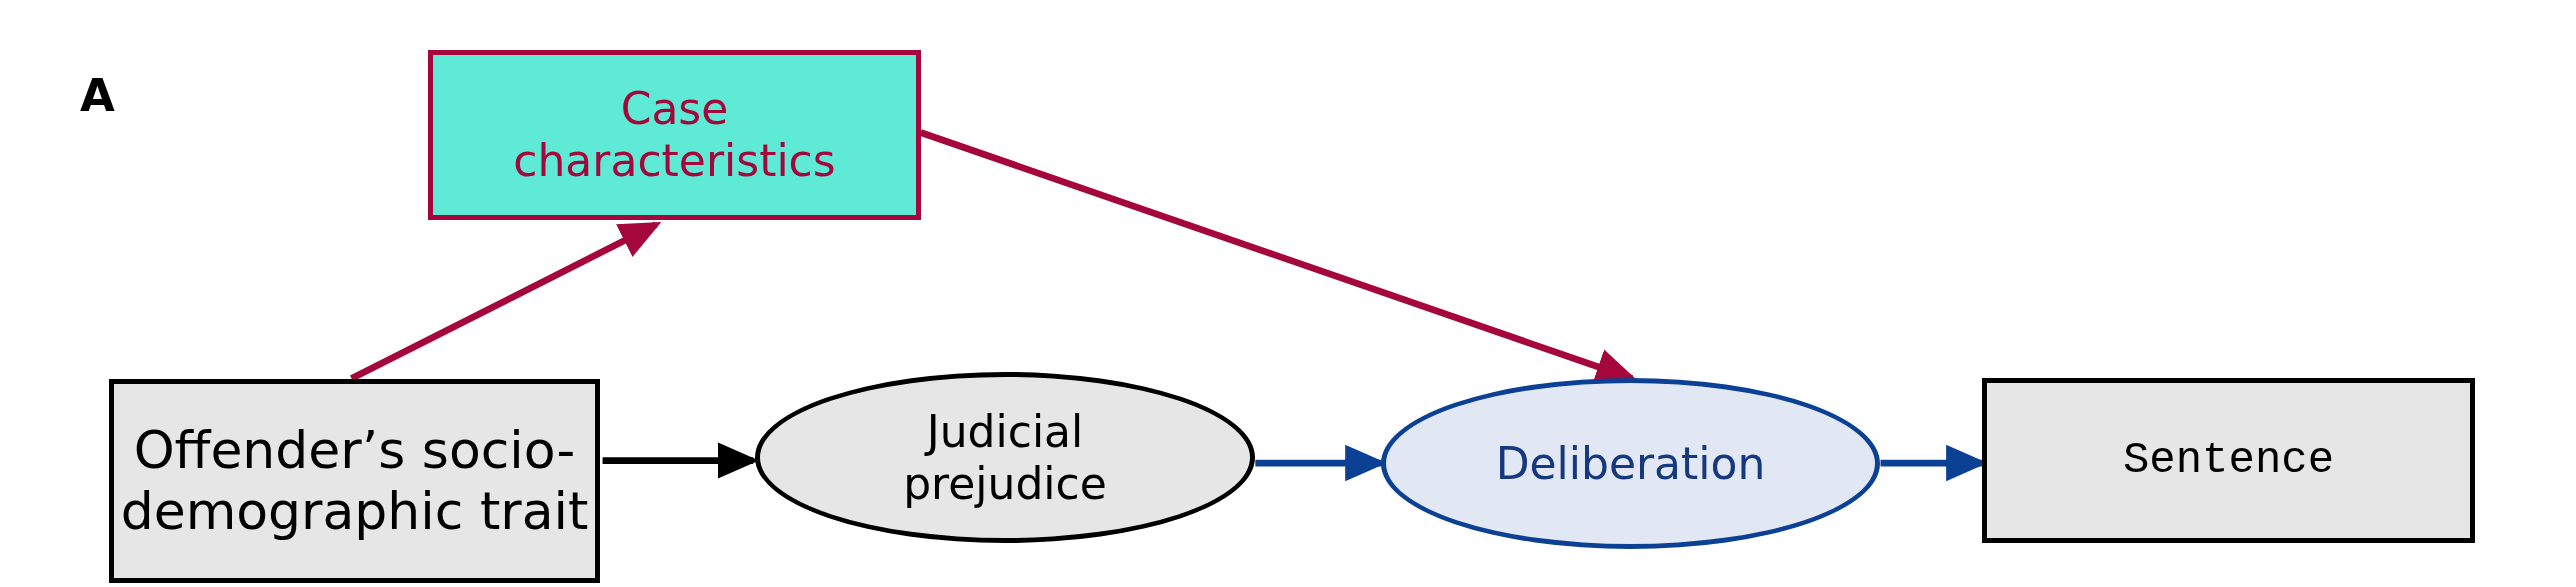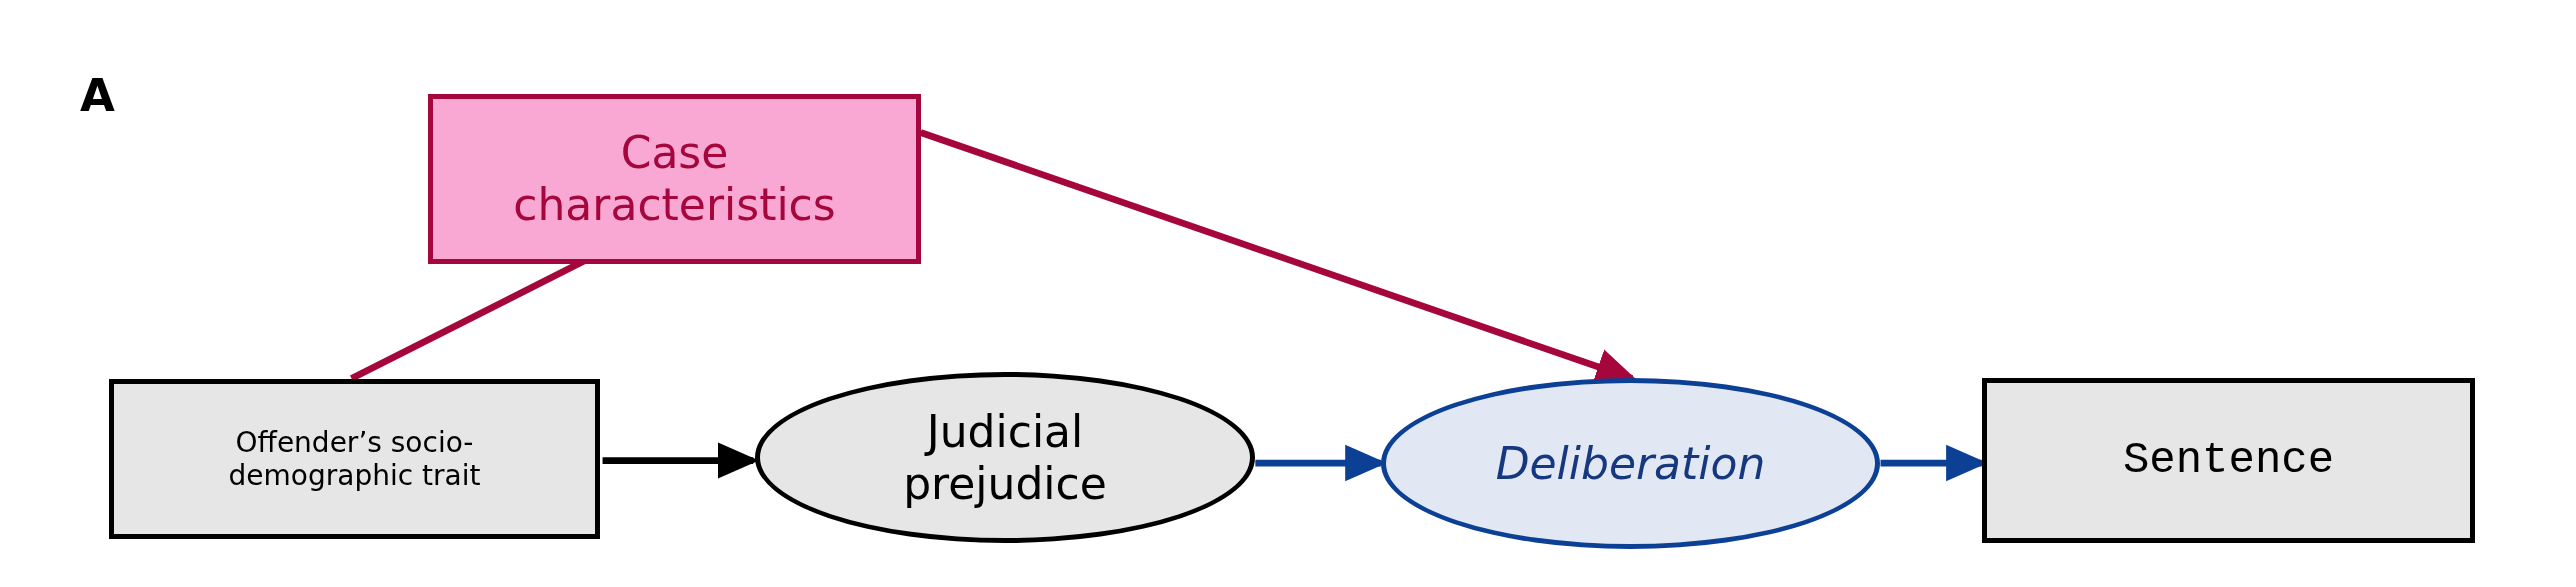--- a/index.html
+++ b/index.html
@@ -51,25 +51,24 @@
   .node-rect {
     border-style: solid;
   }
   .node-rect.gray {
     background: #E6E6E6;
     border-color: #000000;
     border-width: 5.9px;
     color: #000000;
   }
   .node-rect.crimson {
-    background: #f9a8d4;
+    background: #5eead4;
     border-color: #A5063C;
     border-width: 5.9px;
     color: #A5063C;
-    margin-top: 44px;
   }
   
   .node-ellipse {
     border-style: solid;
     border-radius: 50%;
   }
   .node-ellipse.gray {
     background: #E6E6E6;
     border-color: #000000;
     border-width: 5px;
@@ -83,34 +82,33 @@
   }
 
   
   #node-case-characteristics {
     left: 428px; top: 50px;
     width: 493px; height: 170px;
     font-size: 44px;
   }
   #node-offender-trait {
     left: 109px; top: 379px;
-    width: 491px; height: 160px;
-    font-size: 28px;
+    width: 491px; height: 204px;
+    font-size: 52px;
     padding: 0 0;
   }
   #node-judicial-prejudice {
     left: 755px; top: 372px;
     width: 500px; height: 171px;
     font-size: 44px;
   }
   #node-deliberation {
     left: 1381px; top: 378px;
     width: 499px; height: 171px;
     font-size: 44px;
-    font-style: italic;
   }
   #node-sentence {
     left: 1982px; top: 378px;
     width: 493px; height: 165px;
     font-size: 44px;
     font-family: Liberation Mono, monospace;
   }
 </style>
 </head>
 <body>

